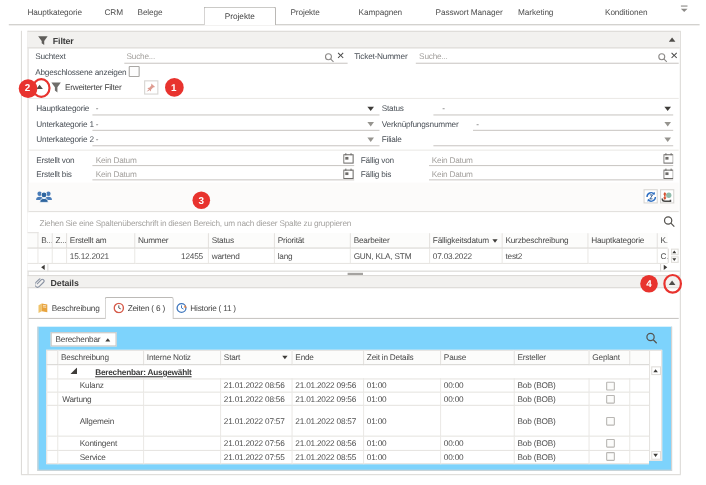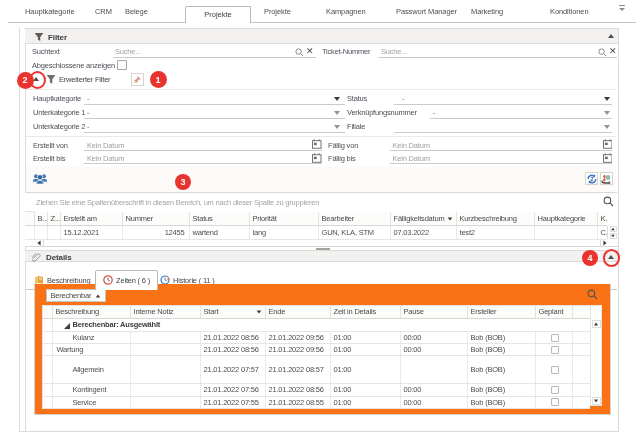--- a/index.html
+++ b/index.html
@@ -355,21 +355,21 @@
     <div class="dtab" style="left:160px;top:272px;height:16px;gap:3px;">
       <svg width="10" height="10" viewBox="0 0 10 10">
           <circle cx="5" cy="5" r="4" fill="#fff" stroke="#4178be" stroke-width="1.2"></circle>
           <path d="M5 2.6V5l1.8 1" fill="none" stroke="#4178be" stroke-width="0.9"></path>
           <path d="M8.6 2.2 9.6 5 6.9 4.4Z" fill="#e07b3a"></path>
         </svg>
       <span>Historie ( 11 )</span>
     </div>
     <div class="hline" style="left:26px;top:288.8px;width:591px;background:#c9c7c4;"></div>
 
-    <div class="abs" style="left:33.5px;top:284px;width:577px;height:130.5px;background:#f97316;border:1px solid #d5d3d0;border-top:none;box-sizing:border-box;">
+    <div class="abs" style="left:33.5px;top:297px;width:577px;height:130.5px;background:#7dd3fc;border:1px solid #d5d3d0;border-top:none;box-sizing:border-box;">
       <div class="chip" style="left:11px;top:5px;height:13px;padding:0 4px;">
         <span>Berechenbar</span>
         <span class="tri-up" style="transform:scale(0.75);border-bottom-color:#3e3c39;"></span>
       </div>
       <span class="abs" style="left:552px;top:5px;">
         <svg width="11" height="11" viewBox="0 0 11 11">
             <circle cx="4.4" cy="4.4" r="3.3" fill="none" stroke="#55534f" stroke-width="1.1"></circle>
             <line x1="6.9" y1="6.9" x2="10" y2="10" stroke="#55534f" stroke-width="1.1"></line>
           </svg>
       </span>
@@ -401,21 +401,21 @@
           <th>Ende</th>
           <th>Zeit in Details</th>
           <th>Pause</th>
           <th>Ersteller</th>
           <th>Geplant</th>
           <th class="noright"></th>
         </tr>
         <tr style="height:13px">
           <td></td>
           <td colspan="9" class="noright" style="font-weight:bold;color:#3c3c3c;">
-            <span style="display:inline-flex;align-items:flex-end;gap:3px;padding-left:8px;">
+            <span style="display:inline-flex;align-items:flex-start;gap:17px;padding-left:8px;text-decoration:underline;">
               <svg width="6" height="6" viewBox="0 0 6 6">
                     <path d="M6 0V6H0Z" fill="#3e3c39"></path>
                   </svg>
               <span>Berechenbar: Ausgewählt</span>
             </span>
           </td>
         </tr>
         <tr style="height:12.2px">
           <td></td>
           <td style="padding-left:20px;">Kulanz</td>

